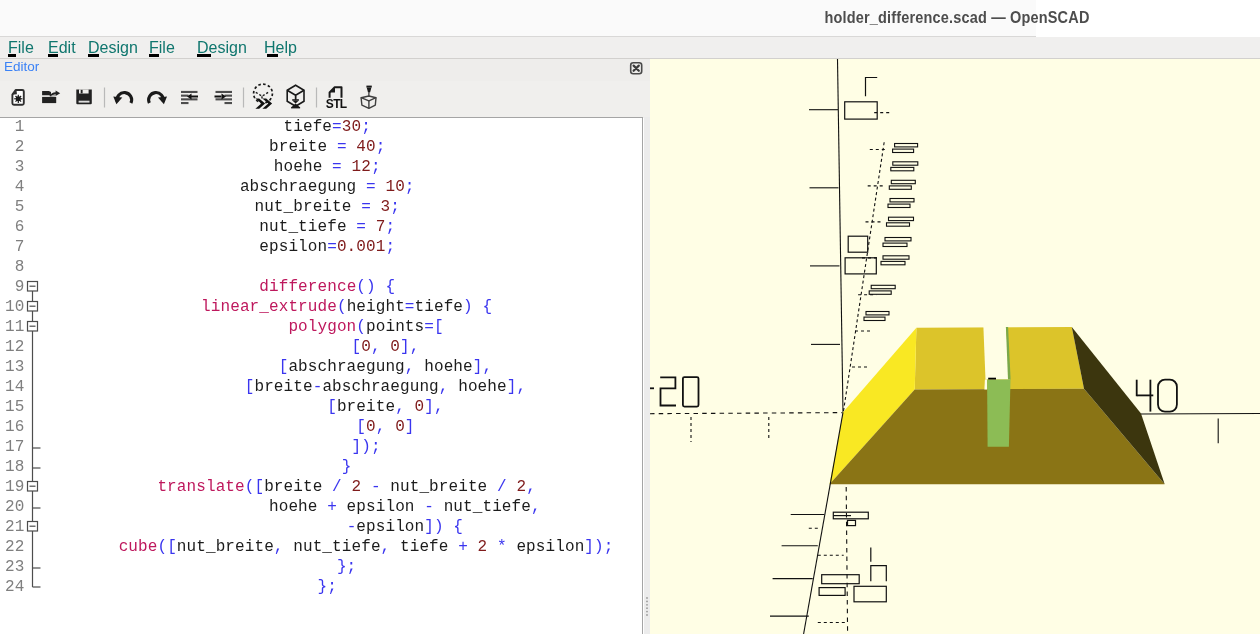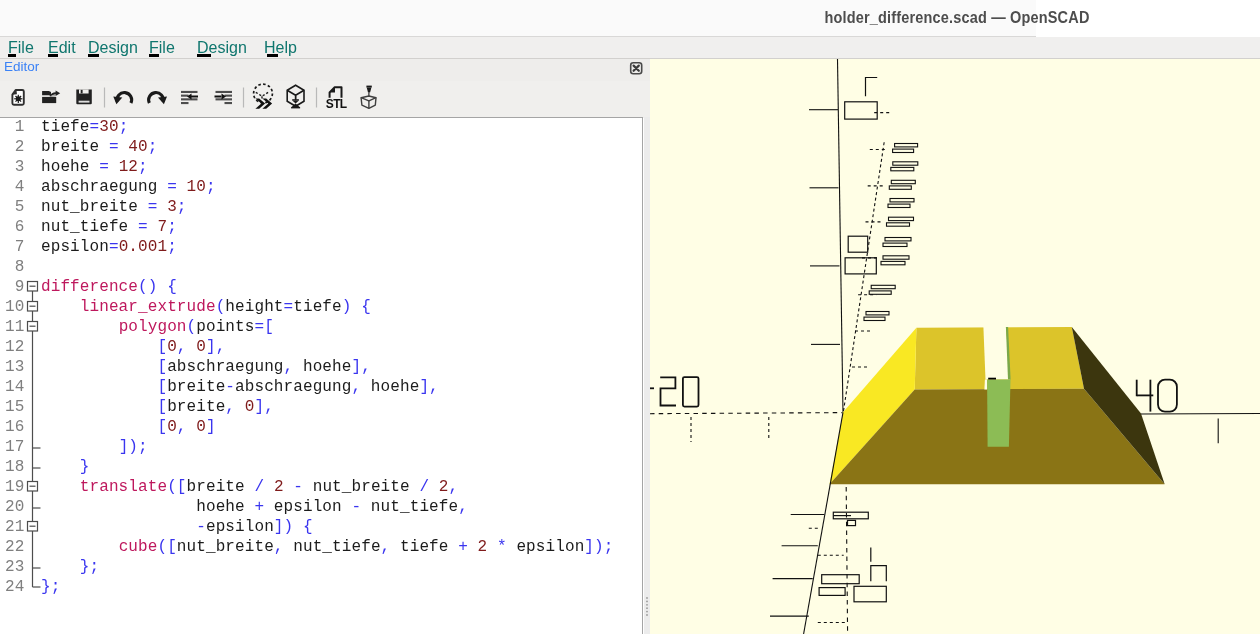--- a/index.html
+++ b/index.html
@@ -14,21 +14,21 @@
   .mi{position:absolute;top:2px;font-size:16px;color:#0f766e;}
   .ul{position:absolute;top:17.3px;height:2.5px;background:#000;}
   .panelbar{position:absolute;left:0;top:59px;width:650px;height:22px;background:#eeedeb;}
   .paneltitle{position:absolute;left:4px;top:59px;font-size:13.5px;color:#3b82f6;}
   .toolbar{position:absolute;left:0;top:81px;width:650px;height:37px;background:#f0efed;}
   .codearea{position:absolute;left:0;top:117px;width:643px;height:517px;background:#ffffff;
             border-top:1px solid #a5a5a5;border-right:1px solid #a5a5a5;box-sizing:border-box;}
   .splitter{position:absolute;left:644px;top:117px;width:6px;height:517px;background:#ececec;}
   .viewport{position:absolute;left:650px;top:59px;width:610px;height:575px;background:#fffee5;}
   pre{margin:0;font-family:"Liberation Mono",monospace;font-size:16px;line-height:20px;letter-spacing:0.1px;}
-  .code{position:absolute;left:41px;top:117px;color:#1c1c1c;}
+  .code{position:absolute;left:41px;top:117px;color:#1c1c1c;text-align:center;}
   .lnum{position:absolute;left:0;top:117px;width:24.5px;text-align:right;color:#7f7f7f;}
   .k{color:#be185d;}
   .o{color:#3a35ef;}
   .n{color:#7f1b1b;}
 </style>
 </head>
 <body>
 <div class="titlebar">
     <span class="title">holder_difference.scad — OpenSCAD</span>
   </div>

